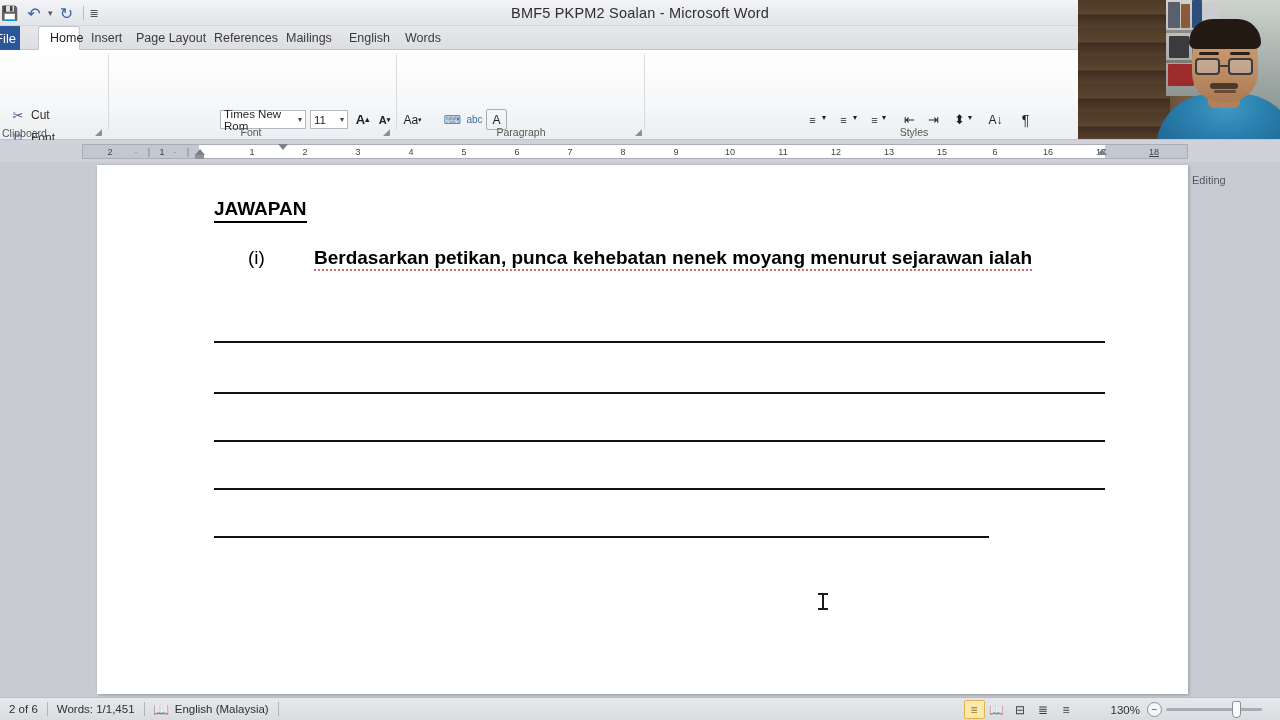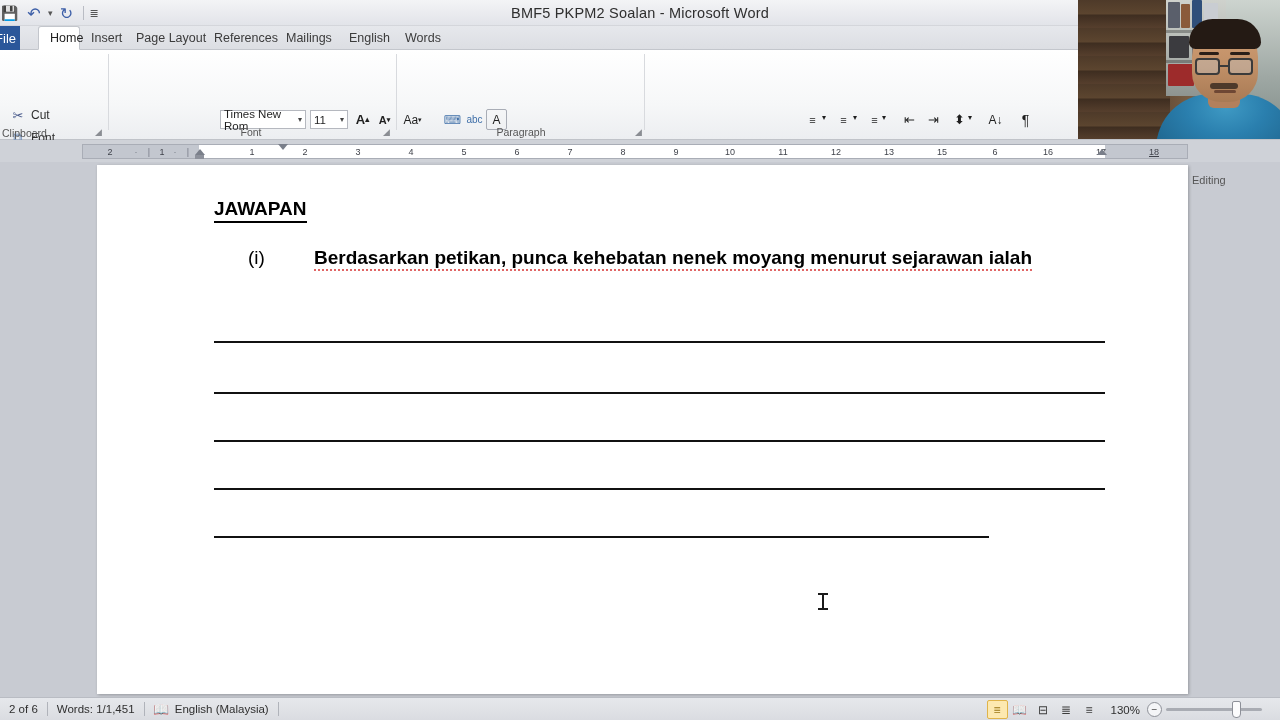--- a/index.html
+++ b/index.html
@@ -330,20 +330,24 @@
       <div class="btn sq" style="left:562px;top:91px;font-size:13px;color:#6f7480;">◉</div>
       <div class="btn" style="left:582px;top:95px;font-size:8px;">▾</div>
       <div class="btn sq" style="left:594px;top:91px;font-size:12px;color:#8d9098;">☐</div>
       <div class="btn" style="left:613px;top:95px;font-size:8px;">▾</div>
 
       <div class="grp-label">Paragraph</div>
       <div class="launcher">◢</div>
     </div>
     <div class="grp-div" style="left:644px;"></div>
 
+    <div class="grp" style="left:644px;width:540px;">
+
+      <div class="grp-label" style="left:0;width:540px;">Styles</div>
+    </div>
     <div class="grp-div" style="left:1186px;"></div>
     <div class="wc-editing">Editing</div>
   </div>
 
   <div class="rulerwrap">
     <div class="ruler">
       <div class="margin" style="position:absolute;left:0;top:0;width:116px;"></div>
       <div class="margin" style="position:absolute;left:1022px;top:0;width:82px;"></div>
 
       <div class="rnum" style="left:27px;top:2px;">2</div>
@@ -414,21 +418,21 @@
     </div>
     <div class="sb-sep"></div>
 
     <div class="sb-right">
       <div class="viewbtn on" style="color:#9a7616;">≡</div>
       <div class="viewbtn">📖</div>
       <div class="viewbtn">⊟</div>
       <div class="viewbtn">≣</div>
       <div class="viewbtn">≡</div>
       <div style="width:10px;"></div>
-      <div style="font-size:11.5px;color:#2f2f2f;">130%</div>
+      <div style="font-size:11.5px;color:#2f2f2f;margin-left:23px;">130%</div>
       <div style="width:7px;"></div>
       <div class="zoomminus">−</div>
       <div class="zoomtrack">
         <div class="zoomthumb"></div>
       </div>
       <div style="width:14px;"></div>
     </div>
   </div>
 
   <div class="webcam">

